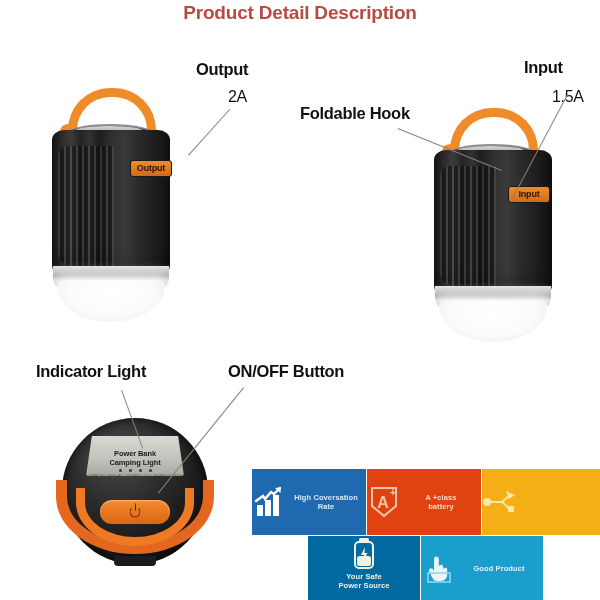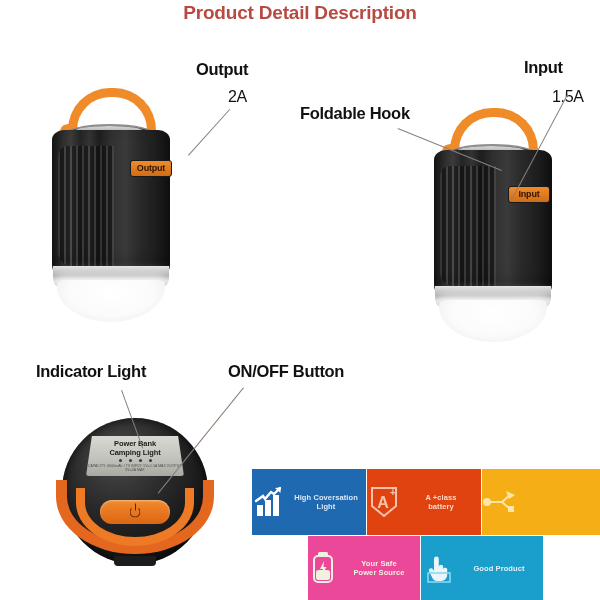--- a/index.html
+++ b/index.html
@@ -157,21 +157,21 @@
     box-shadow: inset 0 0 12px rgba(0,0,0,0.8);
   }
   .disc-label {
     position: absolute;
     left: 24px; top: 18px;
     width: 98px; height: 40px;
     background: linear-gradient(180deg, #d9d9d4 0%, #c3c3bd 55%, #a9a9a3 100%);
     border-radius: 6px 6px 3px 3px;
     clip-path: polygon(6% 0%, 94% 0%, 100% 100%, 0% 100%);
     text-align: center;
-    padding-top: 3px;
+    padding-top: 13px;
     box-sizing: border-box;
   }
   .disc-label .l1, .disc-label .l2 {
     font-size: 7.5px;
     font-weight: bold;
     color: #1b1b1b;
     line-height: 9px;
     letter-spacing: -0.1px;
   }
   .disc-dots {
@@ -266,21 +266,21 @@
     font-weight: bold;
     line-height: 9px;
     letter-spacing: 0.1px;
     text-align: center;
     flex: 1 1 auto;
     padding: 0 3px;
   }
   .badge.blue   { background: #1f69b0; }
   .badge.red    { background: #e14310; }
   .badge.yellow { background: #f6ae17; }
-  .badge.olive  { background: #ec4899; }
+  .badge.olive  { background: #0369a1; flex-direction: column; }
   .badge.cyan   { background: #1a9ecb; }
   .badge.blue   .btext { color: #dbe9f7; }
   .badge.red    .btext { color: #fbd6c5; }
   .badge.yellow .btext { color: #fde6a8; }
   .badge.olive  .btext { color: #f0f1de; }
   .badge.cyan   .btext { color: #dff2fb; }
 </style>
 </head>
 <body>
 
@@ -360,21 +360,21 @@
         <svg width="34" height="34" viewBox="0 0 34 34" aria-hidden="true">
           <rect x="5" y="20" width="6" height="11" fill="#ffffff"></rect>
           <rect x="13" y="15" width="6" height="16" fill="#ffffff"></rect>
           <rect x="21" y="10" width="6" height="21" fill="#ffffff"></rect>
           <path d="M4 16 L11 11 L13 14 L19 7 L22 9 L28 3" stroke="#ffffff" stroke-width="2.4" fill="none" stroke-linecap="round"></path>
           <path d="M23 3 L29 2.2 L28.4 8 Z" fill="#ffffff"></path>
         </svg>
       </span>
       <span class="btext">
         <span>High Coversation</span><br>
-        <span>Light</span>
+        <span>Rate</span>
       </span>
     </div>
 
     <div class="badge red" style="left:367px; top:469px; width:114px; height:66px;">
       <span class="bicon">
         <svg width="34" height="36" viewBox="0 0 34 36" aria-hidden="true">
           <path d="M5 4 H29 V22 L17 32 L5 22 Z" fill="none" stroke="#f7c3ab" stroke-width="2"></path>
           <text x="16" y="24" font-family="Liberation Sans, sans-serif" font-size="16" font-weight="bold" fill="#f7c3ab" text-anchor="middle">A</text>
           <text x="26" y="12" font-family="Liberation Sans, sans-serif" font-size="10" font-weight="bold" fill="#f7c3ab" text-anchor="middle">+</text>
         </svg>

